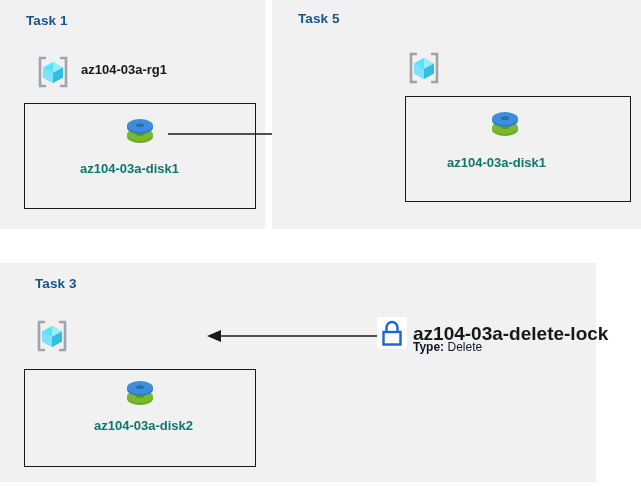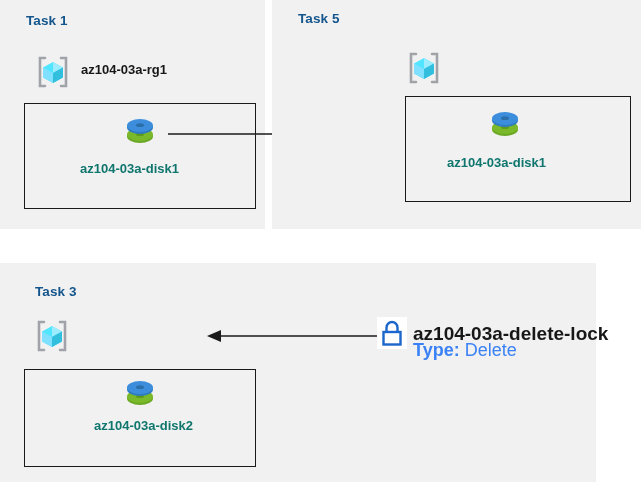--- a/index.html
+++ b/index.html
@@ -33,21 +33,21 @@
   .panel-title {
     position: absolute;
     font-size: 13.5px;
     font-weight: bold;
     color: #13558c;
     letter-spacing: 0.1px;
     white-space: nowrap;
   }
   #title-task1 { left: 26px;  top: 13px; }
   #title-task2 { left: 298px; top: 11px; }
-  #title-task3 { left: 35px;  top: 276px; margin-top: 8px; }
+  #title-task3 { left: 35px;  top: 276px; }
 
   
   .inner-box {
     position: absolute;
     border: 1.4px solid #1a1a1a;
     background: #f1f1f1;
     box-sizing: border-box;
   }
   #box-task1 { left: 24px;  top: 103px; width: 232px; height: 106px; }
   #box-task2 { left: 405px; top: 96px;  width: 226px; height: 106px; }
@@ -129,22 +129,22 @@
     top: 323px;
     font-size: 19px;
     font-weight: bold;
     color: #171717;
     white-space: nowrap;
   }
   #lock-type {
     position: absolute;
     left: 413px;
     top: 340px;
-    font-size: 18px;
-    color: #3b82f6;
+    font-size: 12px;
+    color: #0f172a;
     white-space: nowrap;
   }
   #lock-type .k {
     font-weight: bold;
   }
 </style>
 </head>
 <body>
 
 <div id="canvas">

